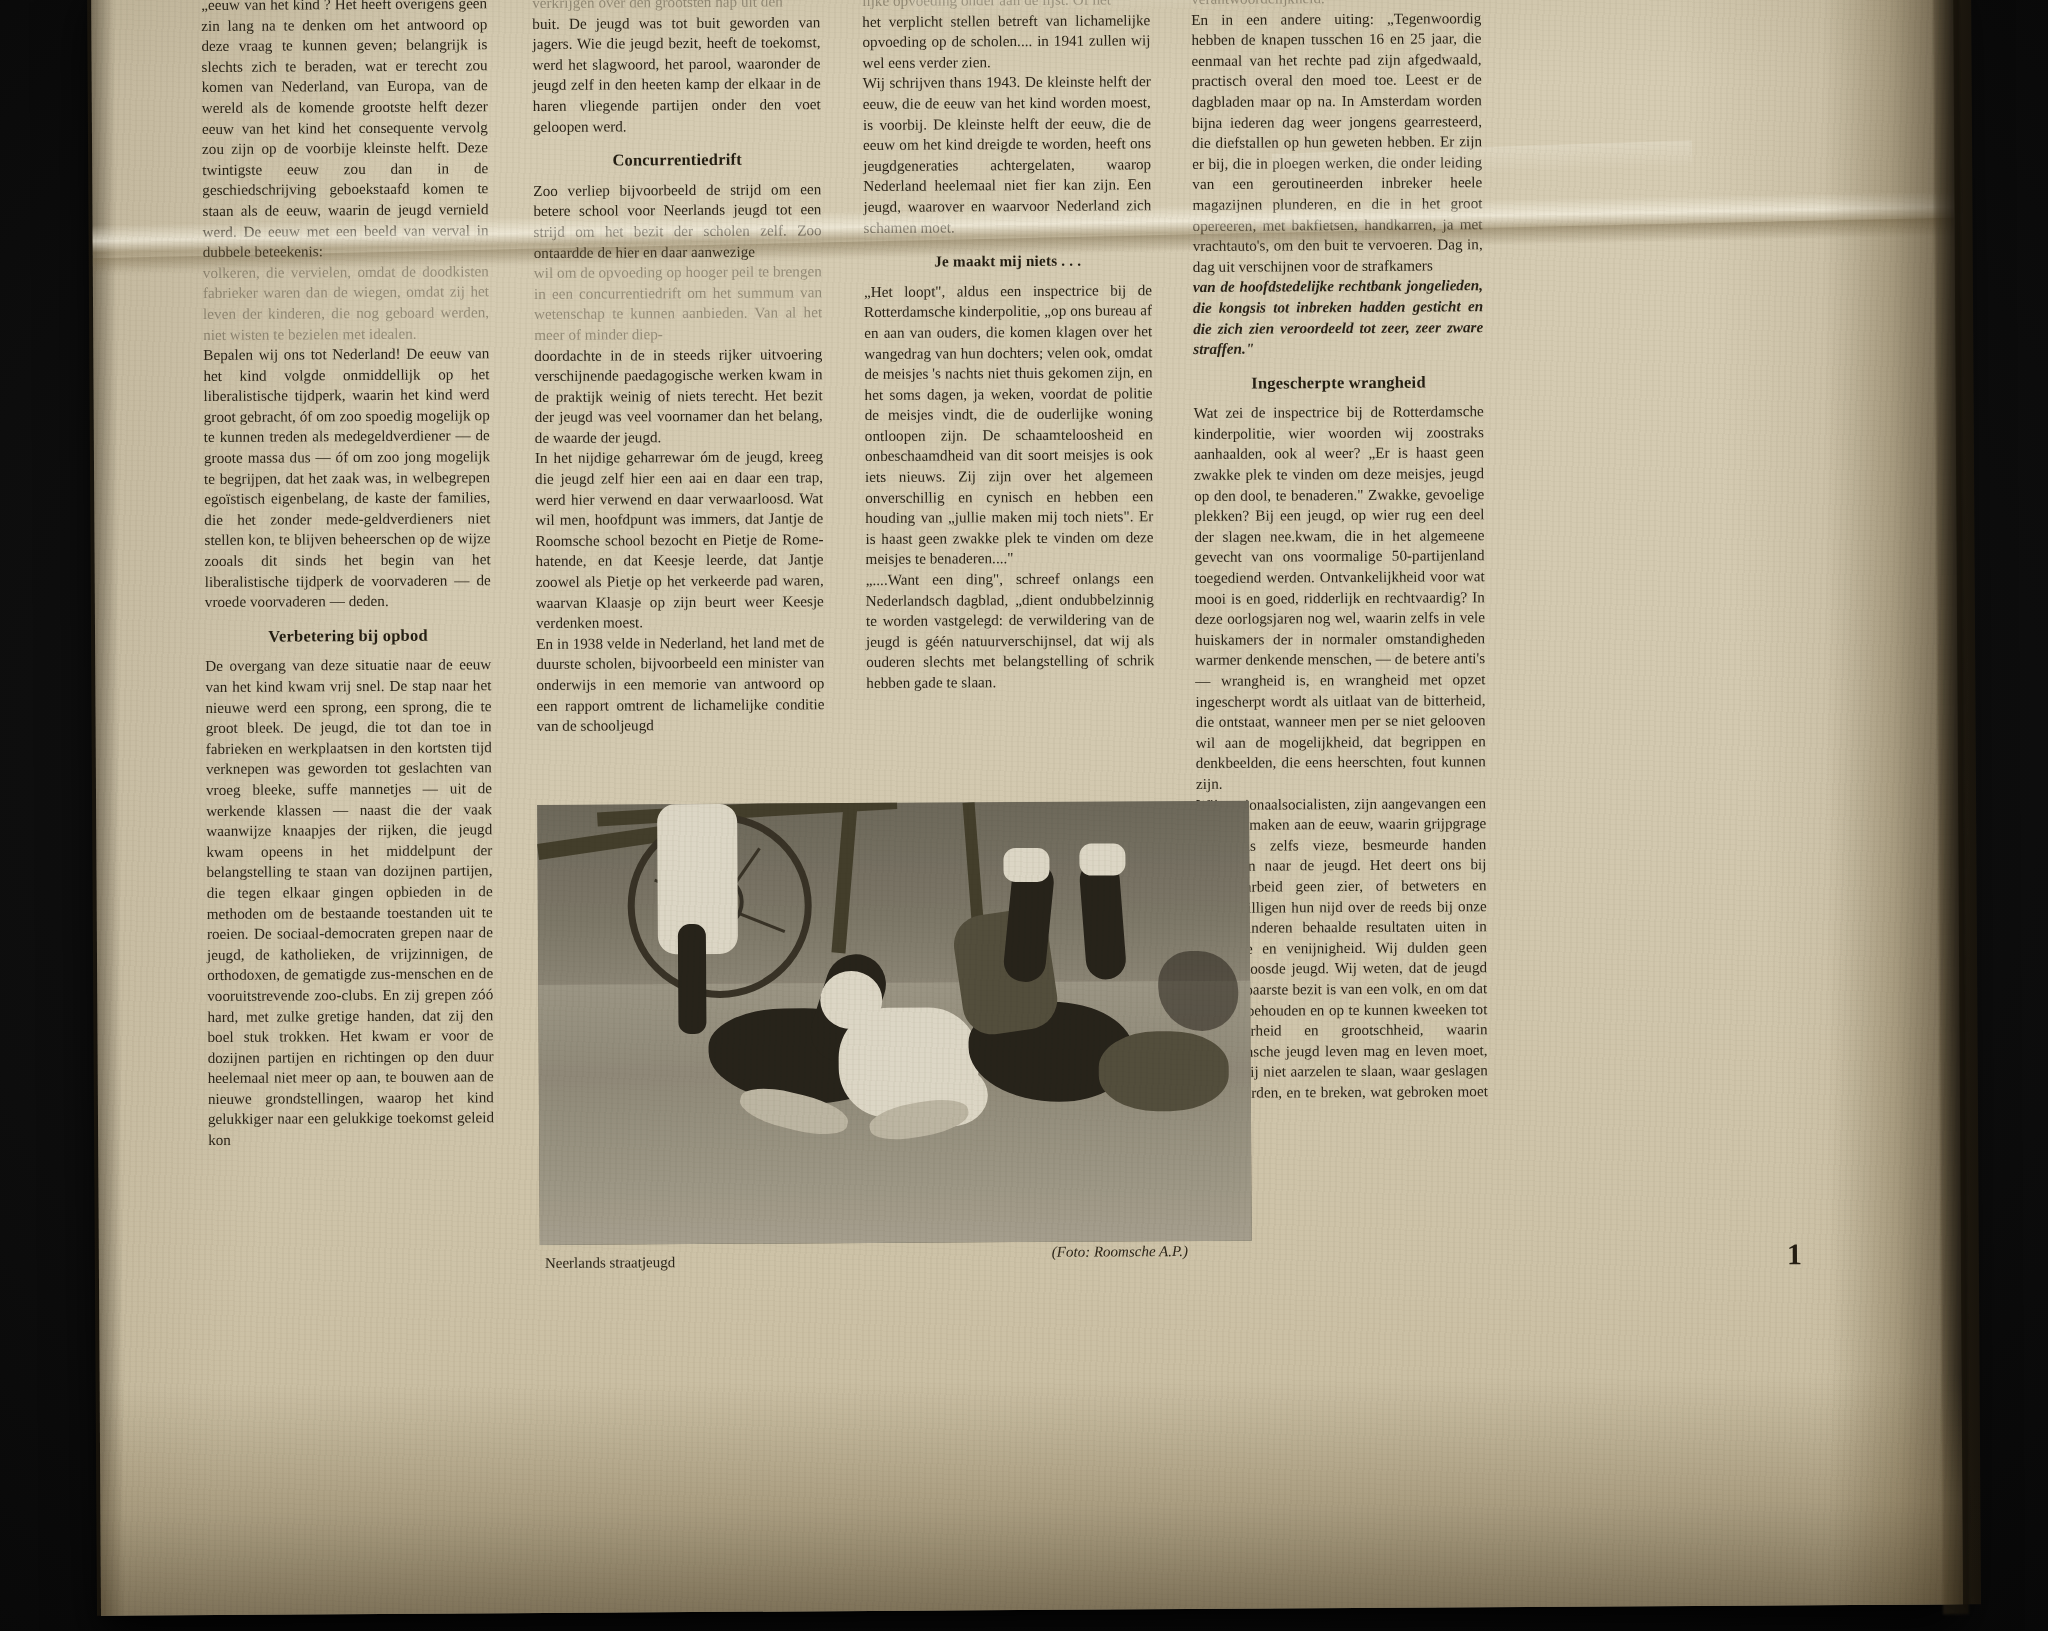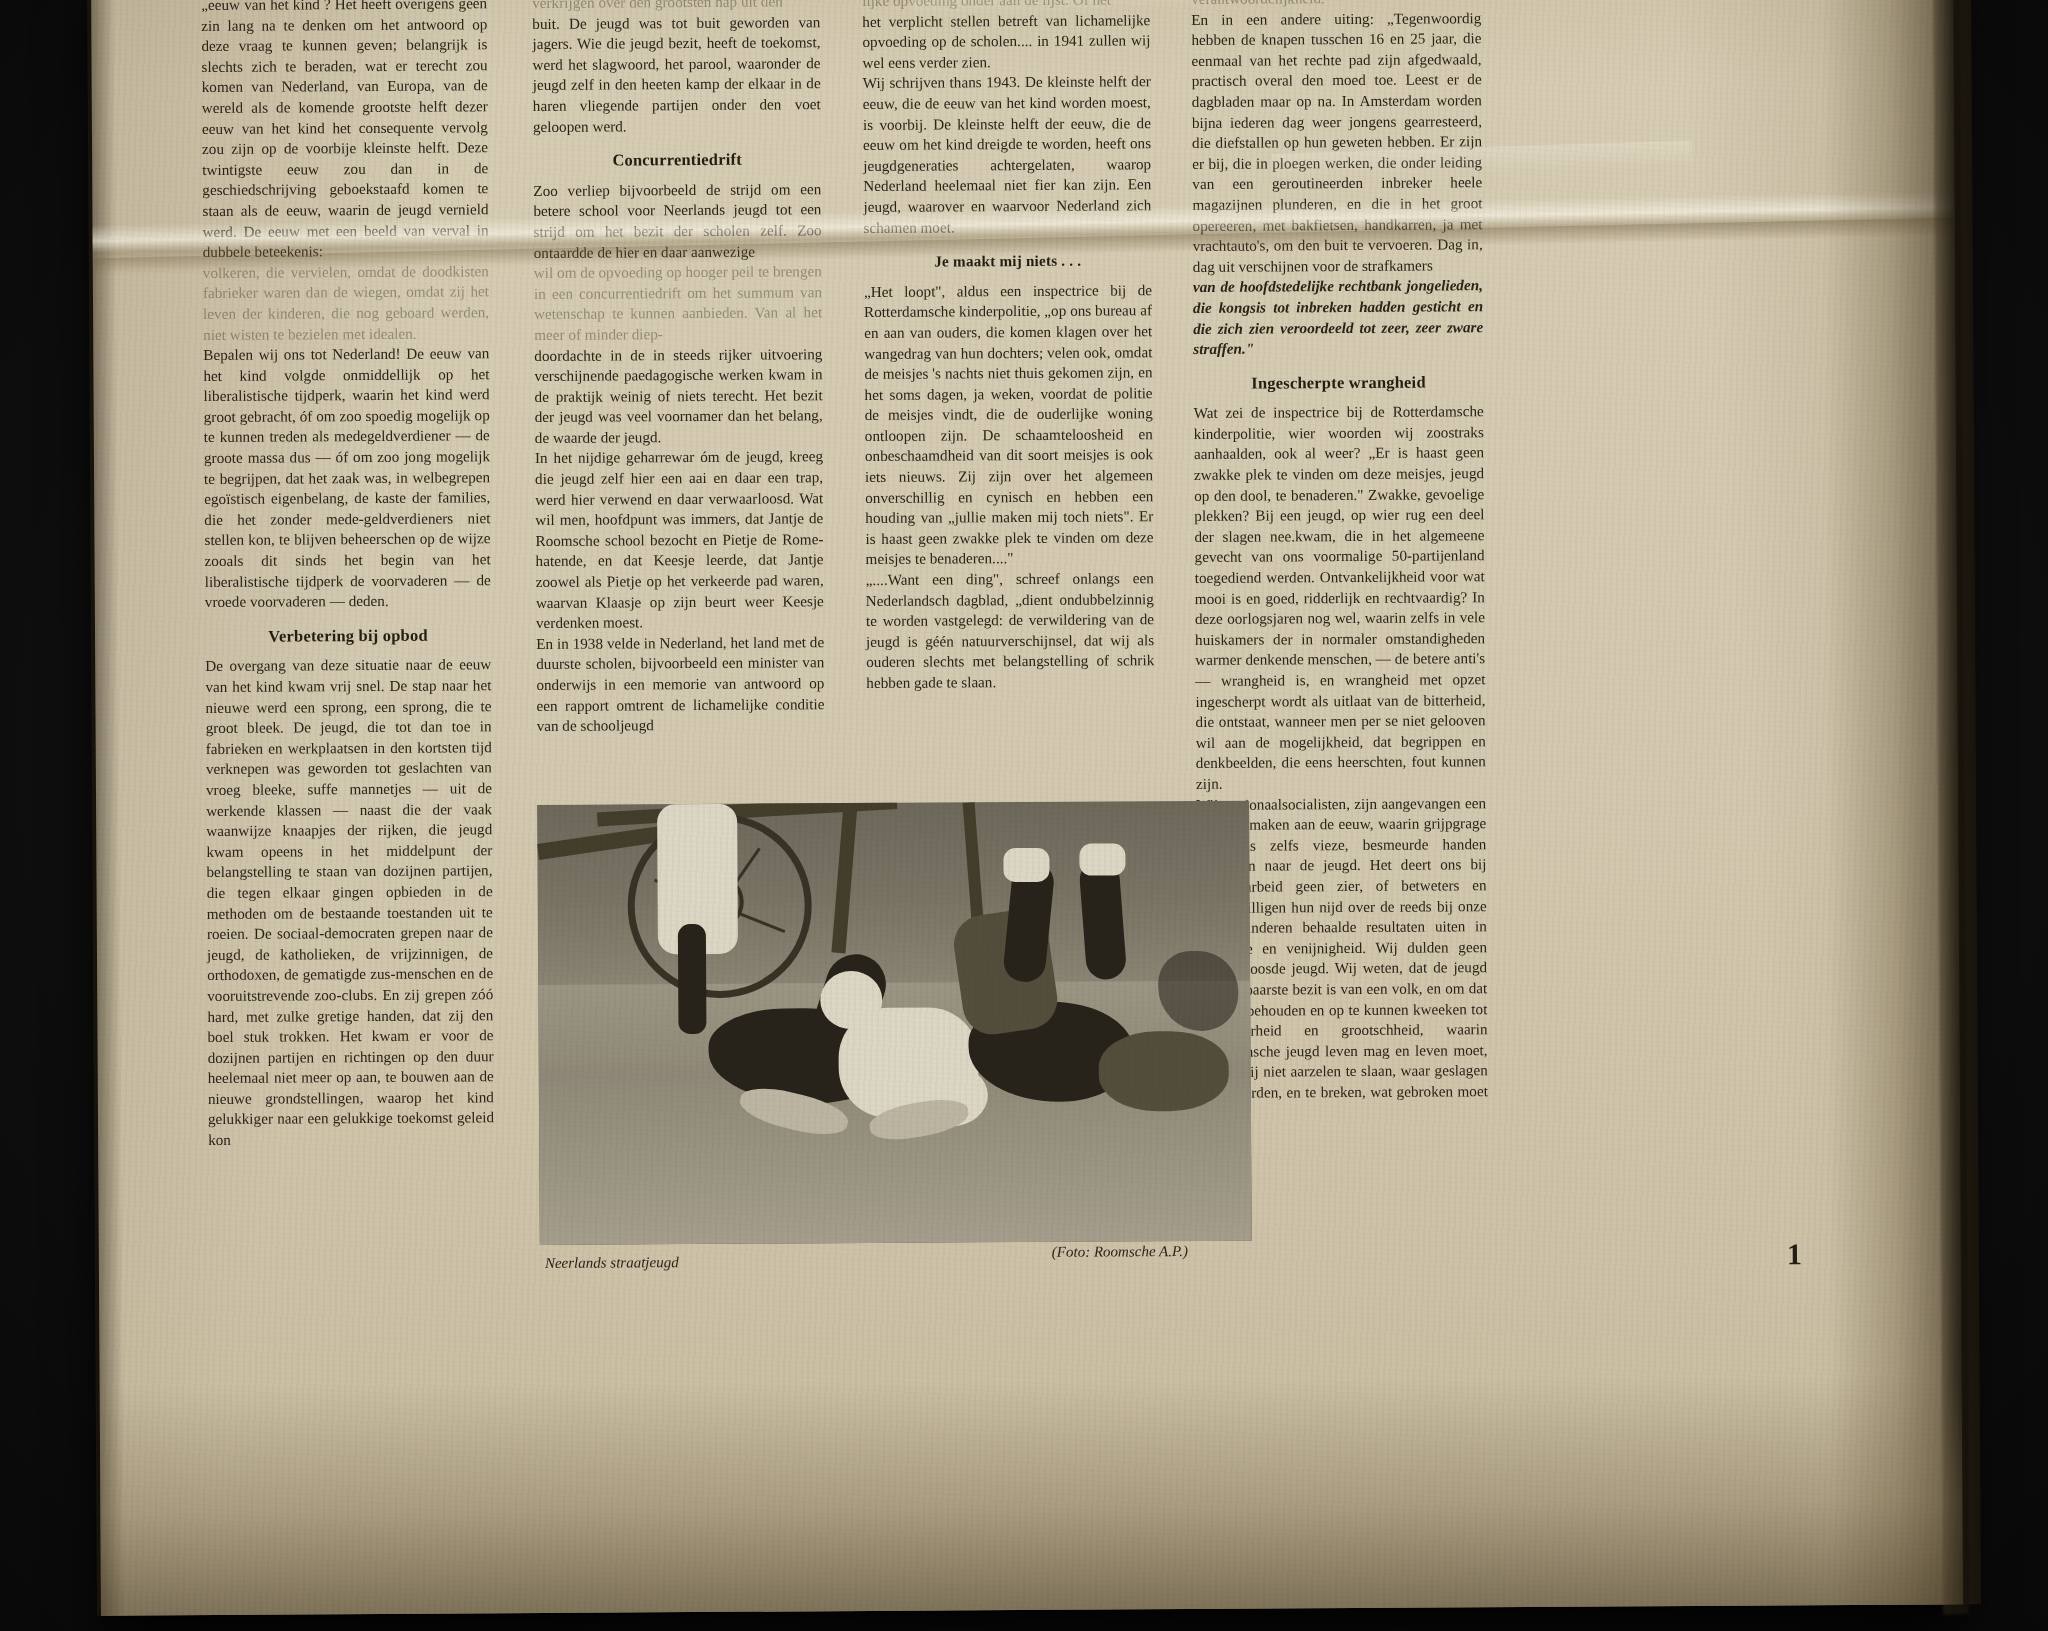--- a/index.html
+++ b/index.html
@@ -229,21 +229,20 @@
     background:#6a6454; border:4px solid #39342a;
   }
   .cart-bar {
     position: absolute;
     background: #46412f;
   }
   #cap-left {
     position: absolute;
     left: 398px;
     top: 1262px;
-    font-style: italic;
     font-size: 15px;
     color: #2b2418;
     text-align: right;
   }
   #cap-right {
     position: absolute;
     left: 905px;
     top: 1254px;
     font-style: italic;
     font-size: 15px;

